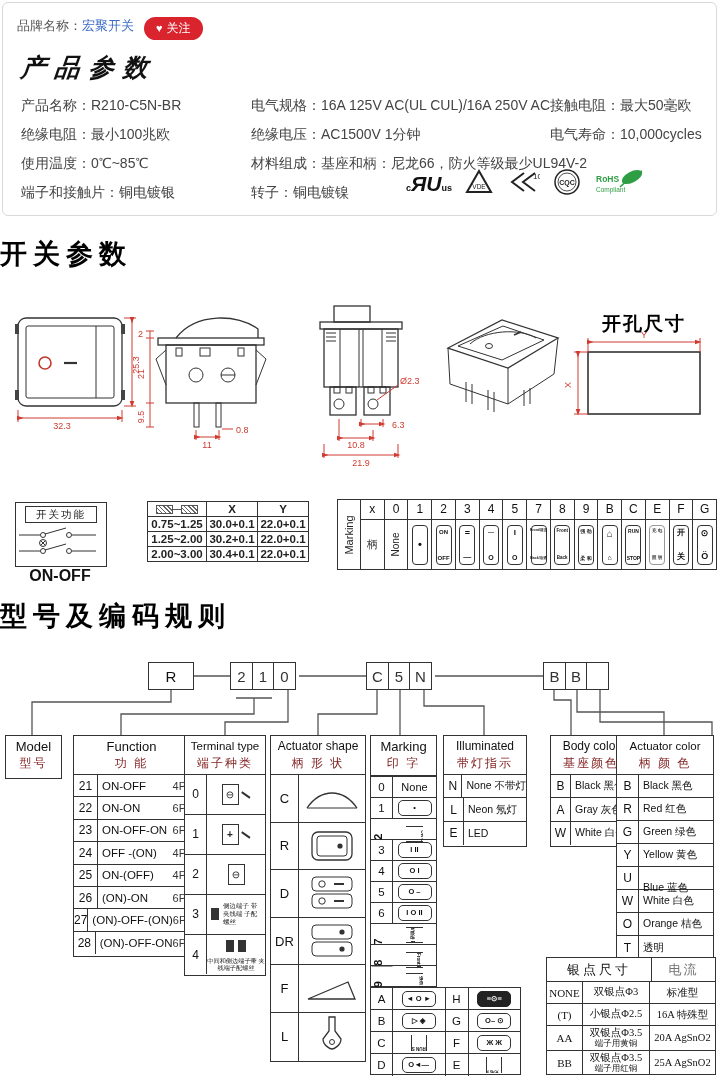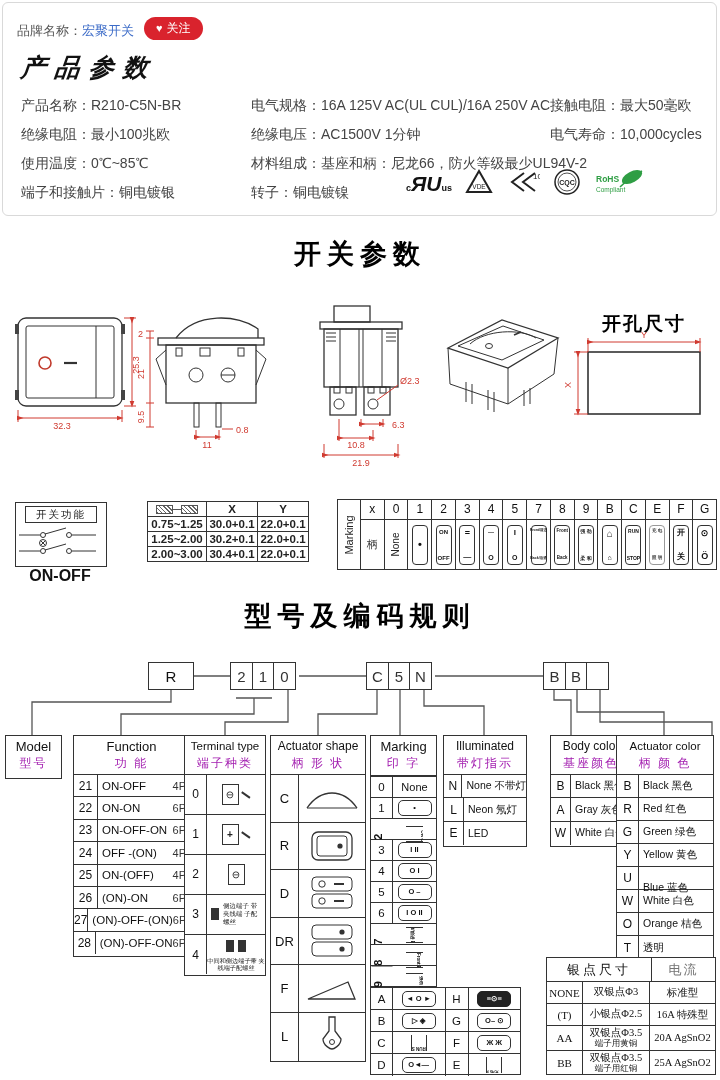--- a/index.html
+++ b/index.html
@@ -2,38 +2,38 @@
 <html><head>
 <meta charset="utf-8">
 <style>
   html,body{margin:0;padding:0;background:#fff;}
   #page{position:relative;width:720px;height:1080px;background:#fff;overflow:hidden;
         font-family:"Liberation Sans",sans-serif;color:#333;}
   .ab{position:absolute;}
 
   
   .brand-card{left:2px;top:2px;width:713px;height:212px;border:1px solid #d9d9d9;border-radius:6px;background:#fff;}
-  .brand-row{position:absolute;left:14px;top:14px;display:flex;align-items:flex-end;font-size:13px;}
+  .brand-row{position:absolute;left:14px;top:14px;display:flex;align-items:flex-start;font-size:13px;}
   .brand-label{color:#555;}
   .brand-link{color:#3d6cc8;text-decoration:none;cursor:pointer;}
   .follow-btn{margin-left:10px;display:flex;align-items:center;gap:4px;background:#d9232d;color:#fff;
               border:none;border-radius:12px;height:23px;padding:0 12px;font-size:12px;cursor:pointer;}
   .follow-btn .heart{font-size:11px;line-height:1;}
   .callig{position:absolute;left:18px;top:48px;font-family:"DejaVu Serif",serif;font-style:italic;
           font-weight:bold;font-size:25px;color:#111;letter-spacing:9px;transform:skewX(-6deg);}
   .speccol{position:absolute;top:94px;font-size:14px;color:#444;}
   .speccol div{height:19px;margin-bottom:10px;white-space:nowrap;}
   .col1{left:18px;} .col2{left:248px;} .col3{left:547px;}
   .certs{position:absolute;left:403px;top:164px;display:flex;align-items:center;gap:13px;}
   .ul-mark{font-weight:900;color:#111;display:flex;align-items:flex-end;}
   .ul-mark .sm{font-size:9px;font-weight:700;} .ul-mark b{font-size:21px;line-height:18px;font-style:italic;}
   .cert svg text{font-family:"Liberation Sans",sans-serif;}
 
   
-  .h2{left:0;width:720px;text-align:center;font-size:27px;font-weight:bold;color:#000;letter-spacing:6px;}
+  .h2{left:0;width:720px;font-size:27px;font-weight:bold;color:#000;letter-spacing:6px;}
 
   
   .dimtxt{fill:#d03a30;font-size:9px;font-family:"Liberation Sans",sans-serif;}
   .dln{stroke:#d03a30;stroke-width:1;fill:none;}
   .bln{stroke:#333;stroke-width:1.3;fill:none;}
   .bln2{stroke:#333;stroke-width:1;fill:none;}
 
   
   .funcbox{left:15px;top:502px;width:90px;height:63px;border:1.5px solid #333;background:#fff;}
   .funcbox .ttl{width:70px;height:15px;border:1px solid #333;margin:3px auto 0;text-align:center;
@@ -75,21 +75,21 @@
         line-height:28px;color:#111;box-sizing:border-box;}
   .cgroup{display:flex;}
   .cgroup .cc{width:23px;height:28px;border:1.5px solid #333;margin-left:-1.5px;text-align:center;
               font-size:15px;line-height:28px;background:#fff;box-sizing:border-box;}
   .cgroup .cc:first-child{margin-left:0;}
 
   
   .ct{position:absolute;border:1.5px solid #333;background:#fff;box-sizing:border-box;}
   .thead{border-bottom:1px solid #333;text-align:center;padding:2px 0 3px;}
   .t-en{font-size:13px;color:#111;line-height:17px;}
-  .t-cn{font-size:12px;color:#a21caf;letter-spacing:2px;line-height:16px;}
+  .t-cn{font-size:12px;color:#7f1d1d;letter-spacing:2px;line-height:16px;}
   .trow{display:flex;align-items:center;border-bottom:1px solid #333;box-sizing:border-box;}
   .trow:last-child{border-bottom:none;}
   .tc{border-right:1px solid #333;align-self:stretch;display:flex;align-items:center;justify-content:center;
       font-size:12px;color:#111;box-sizing:border-box;}
   .tlabel{padding-left:4px;font-size:11.5px;color:#111;white-space:nowrap;}
 
   .fn .trow{height:22.4px;} .fn .tc{width:24px;} .fn .pp{margin-left:auto;padding-right:3px;font-size:11px;}
   .tt .trow{height:39.9px;} .tt .tc{width:22px;}
   .ticon{flex:1;display:flex;align-items:center;justify-content:center;gap:2px;}
   .tico{width:15px;height:19px;border:1.2px solid #333;display:flex;align-items:center;justify-content:center;

